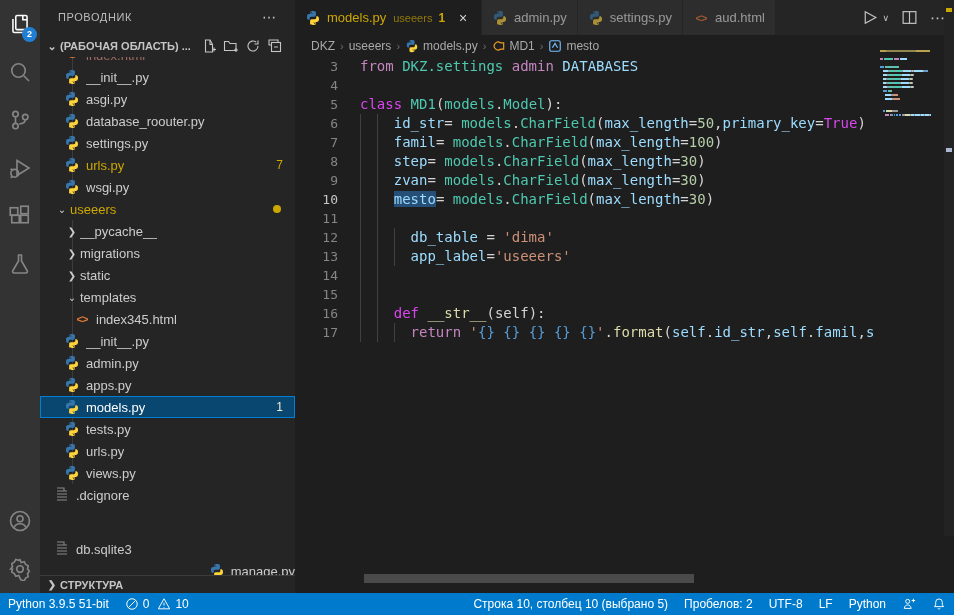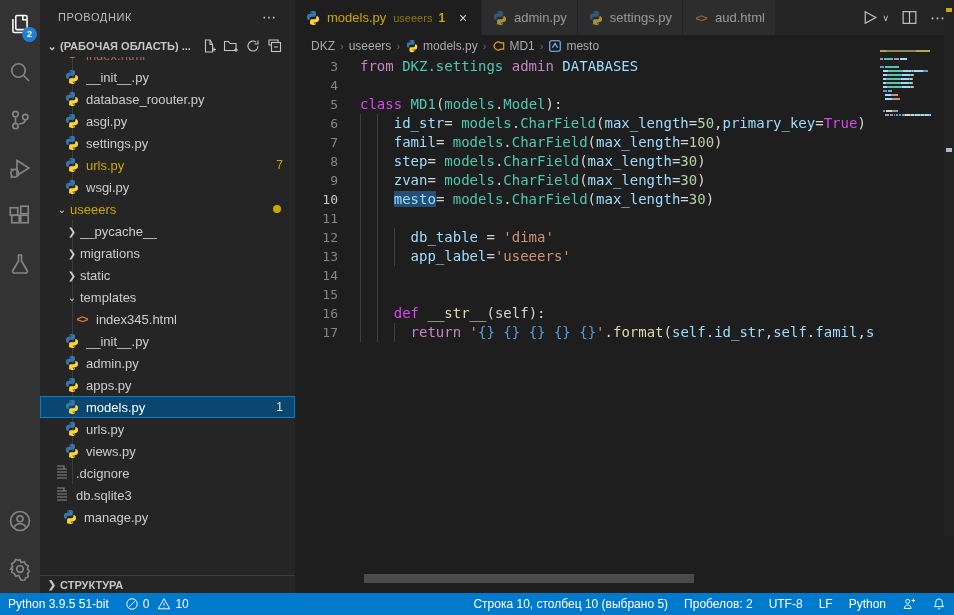--- a/index.html
+++ b/index.html
@@ -200,30 +200,30 @@
           </span>
           <span class="name">__init__.py</span>
         </div>
         <div class="row" style="padding-left: 24px;">
           <span class="ficon" style="color:#8a8a8a">
             <svg viewBox="0 0 16 16">
               <path fill="#3776AB" d="M7.9 1C5 1 5.2 2.3 5.2 2.3v1.4h2.9v.4H3.9S2 3.9 2 6.9s1.7 2.9 1.7 2.9h1V8.4s-.1-1.7 1.7-1.7h2.9s1.6 0 1.6-1.6V2.6S11.2 1 7.9 1zM6.3 1.9a.55.55 0 1 1 0 1.1.55.55 0 0 1 0-1.1z"></path>
               <path fill="#FFD43B" d="M8.1 15c2.9 0 2.7-1.3 2.7-1.3v-1.4H8v-.4h4.1s1.9.2 1.9-2.8-1.7-2.9-1.7-2.9h-1v1.4s.1 1.7-1.7 1.7H6.7s-1.6 0-1.6 1.6v2.7S4.8 15 8.1 15zm1.6-.9a.55.55 0 1 1 0-1.1.55.55 0 0 1 0 1.1z"></path>
             </svg>
           </span>
+          <span class="name">asgi.py</span>
+        </div>
+        <div class="row" style="padding-left: 24px;">
+          <span class="ficon" style="color:#8a8a8a">
+            <svg viewBox="0 0 16 16">
+              <path fill="#3776AB" d="M7.9 1C5 1 5.2 2.3 5.2 2.3v1.4h2.9v.4H3.9S2 3.9 2 6.9s1.7 2.9 1.7 2.9h1V8.4s-.1-1.7 1.7-1.7h2.9s1.6 0 1.6-1.6V2.6S11.2 1 7.9 1zM6.3 1.9a.55.55 0 1 1 0 1.1.55.55 0 0 1 0-1.1z"></path>
+              <path fill="#FFD43B" d="M8.1 15c2.9 0 2.7-1.3 2.7-1.3v-1.4H8v-.4h4.1s1.9.2 1.9-2.8-1.7-2.9-1.7-2.9h-1v1.4s.1 1.7-1.7 1.7H6.7s-1.6 0-1.6 1.6v2.7S4.8 15 8.1 15zm1.6-.9a.55.55 0 1 1 0-1.1.55.55 0 0 1 0 1.1z"></path>
+            </svg>
+          </span>
           <span class="name">database_roouter.py</span>
-        </div>
-        <div class="row" style="padding-left: 24px;">
-          <span class="ficon" style="color:#8a8a8a">
-            <svg viewBox="0 0 16 16">
-              <path fill="#3776AB" d="M7.9 1C5 1 5.2 2.3 5.2 2.3v1.4h2.9v.4H3.9S2 3.9 2 6.9s1.7 2.9 1.7 2.9h1V8.4s-.1-1.7 1.7-1.7h2.9s1.6 0 1.6-1.6V2.6S11.2 1 7.9 1zM6.3 1.9a.55.55 0 1 1 0 1.1.55.55 0 0 1 0-1.1z"></path>
-              <path fill="#FFD43B" d="M8.1 15c2.9 0 2.7-1.3 2.7-1.3v-1.4H8v-.4h4.1s1.9.2 1.9-2.8-1.7-2.9-1.7-2.9h-1v1.4s.1 1.7-1.7 1.7H6.7s-1.6 0-1.6 1.6v2.7S4.8 15 8.1 15zm1.6-.9a.55.55 0 1 1 0-1.1.55.55 0 0 1 0 1.1z"></path>
-            </svg>
-          </span>
-          <span class="name">asgi.py</span>
         </div>
         <div class="row" style="padding-left: 24px;">
           <span class="ficon" style="color:#8a8a8a">
             <svg viewBox="0 0 16 16">
               <path fill="#3776AB" d="M7.9 1C5 1 5.2 2.3 5.2 2.3v1.4h2.9v.4H3.9S2 3.9 2 6.9s1.7 2.9 1.7 2.9h1V8.4s-.1-1.7 1.7-1.7h2.9s1.6 0 1.6-1.6V2.6S11.2 1 7.9 1zM6.3 1.9a.55.55 0 1 1 0 1.1.55.55 0 0 1 0-1.1z"></path>
               <path fill="#FFD43B" d="M8.1 15c2.9 0 2.7-1.3 2.7-1.3v-1.4H8v-.4h4.1s1.9.2 1.9-2.8-1.7-2.9-1.7-2.9h-1v1.4s.1 1.7-1.7 1.7H6.7s-1.6 0-1.6 1.6v2.7S4.8 15 8.1 15zm1.6-.9a.55.55 0 1 1 0-1.1.55.55 0 0 1 0 1.1z"></path>
             </svg>
           </span>
           <span class="name">settings.py</span>
         </div>
@@ -310,48 +310,57 @@
           <span class="name">models.py</span>
           <span class="badge">1</span>
         </div>
         <div class="row" style="padding-left: 24px;">
           <span class="ficon" style="color:#8a8a8a">
             <svg viewBox="0 0 16 16">
               <path fill="#3776AB" d="M7.9 1C5 1 5.2 2.3 5.2 2.3v1.4h2.9v.4H3.9S2 3.9 2 6.9s1.7 2.9 1.7 2.9h1V8.4s-.1-1.7 1.7-1.7h2.9s1.6 0 1.6-1.6V2.6S11.2 1 7.9 1zM6.3 1.9a.55.55 0 1 1 0 1.1.55.55 0 0 1 0-1.1z"></path>
               <path fill="#FFD43B" d="M8.1 15c2.9 0 2.7-1.3 2.7-1.3v-1.4H8v-.4h4.1s1.9.2 1.9-2.8-1.7-2.9-1.7-2.9h-1v1.4s.1 1.7-1.7 1.7H6.7s-1.6 0-1.6 1.6v2.7S4.8 15 8.1 15zm1.6-.9a.55.55 0 1 1 0-1.1.55.55 0 0 1 0 1.1z"></path>
             </svg>
           </span>
+          <span class="name">tests.py</span>
+        </div>
+        <div class="row" style="padding-left: 24px;">
+          <span class="ficon" style="color:#8a8a8a">
+            <svg viewBox="0 0 16 16">
+              <path fill="#3776AB" d="M7.9 1C5 1 5.2 2.3 5.2 2.3v1.4h2.9v.4H3.9S2 3.9 2 6.9s1.7 2.9 1.7 2.9h1V8.4s-.1-1.7 1.7-1.7h2.9s1.6 0 1.6-1.6V2.6S11.2 1 7.9 1zM6.3 1.9a.55.55 0 1 1 0 1.1.55.55 0 0 1 0-1.1z"></path>
+              <path fill="#FFD43B" d="M8.1 15c2.9 0 2.7-1.3 2.7-1.3v-1.4H8v-.4h4.1s1.9.2 1.9-2.8-1.7-2.9-1.7-2.9h-1v1.4s.1 1.7-1.7 1.7H6.7s-1.6 0-1.6 1.6v2.7S4.8 15 8.1 15zm1.6-.9a.55.55 0 1 1 0-1.1.55.55 0 0 1 0 1.1z"></path>
+            </svg>
+          </span>
           <span class="name">urls.py</span>
         </div>
         <div class="row" style="padding-left: 24px;">
           <span class="ficon" style="color:#8a8a8a">
             <svg viewBox="0 0 16 16">
               <path fill="#3776AB" d="M7.9 1C5 1 5.2 2.3 5.2 2.3v1.4h2.9v.4H3.9S2 3.9 2 6.9s1.7 2.9 1.7 2.9h1V8.4s-.1-1.7 1.7-1.7h2.9s1.6 0 1.6-1.6V2.6S11.2 1 7.9 1zM6.3 1.9a.55.55 0 1 1 0 1.1.55.55 0 0 1 0-1.1z"></path>
               <path fill="#FFD43B" d="M8.1 15c2.9 0 2.7-1.3 2.7-1.3v-1.4H8v-.4h4.1s1.9.2 1.9-2.8-1.7-2.9-1.7-2.9h-1v1.4s.1 1.7-1.7 1.7H6.7s-1.6 0-1.6 1.6v2.7S4.8 15 8.1 15zm1.6-.9a.55.55 0 1 1 0-1.1.55.55 0 0 1 0 1.1z"></path>
             </svg>
           </span>
           <span class="name">views.py</span>
         </div>
         <div class="row" style="padding-left: 14px;">
           <span class="ficon" style="color:#8a8a8a">
             <svg viewBox="0 0 16 16" fill="none" stroke="currentColor" stroke-width="1.1">
               <path d="M3 2h7v3M3 5h10M3 8h10M3 11h10M3 14h10" transform="translate(0 -1)"></path>
             </svg>
           </span>
           <span class="name">.dcignore</span>
         </div>
-        <div class="row" style="padding-left: 14px;">
+        <div class="row" style="padding-left: 14px; margin-top: 32px;">
           <span class="ficon" style="color:#8a8a8a">
             <svg viewBox="0 0 16 16" fill="none" stroke="currentColor" stroke-width="1.1">
               <path d="M3 2h7v3M3 5h10M3 8h10M3 11h10M3 14h10" transform="translate(0 -1)"></path>
             </svg>
           </span>
           <span class="name">db.sqlite3</span>
         </div>
-        <div class="row" style="padding-left: 22px;">
+        <div class="row" style="padding-left: 1px; justify-content: flex-end;">
           <span class="ficon" style="color:#8a8a8a">
             <svg viewBox="0 0 16 16">
               <path fill="#3776AB" d="M7.9 1C5 1 5.2 2.3 5.2 2.3v1.4h2.9v.4H3.9S2 3.9 2 6.9s1.7 2.9 1.7 2.9h1V8.4s-.1-1.7 1.7-1.7h2.9s1.6 0 1.6-1.6V2.6S11.2 1 7.9 1zM6.3 1.9a.55.55 0 1 1 0 1.1.55.55 0 0 1 0-1.1z"></path>
               <path fill="#FFD43B" d="M8.1 15c2.9 0 2.7-1.3 2.7-1.3v-1.4H8v-.4h4.1s1.9.2 1.9-2.8-1.7-2.9-1.7-2.9h-1v1.4s.1 1.7-1.7 1.7H6.7s-1.6 0-1.6 1.6v2.7S4.8 15 8.1 15zm1.6-.9a.55.55 0 1 1 0-1.1.55.55 0 0 1 0 1.1z"></path>
             </svg>
           </span>
           <span class="name">manage.py</span>
         </div>
       </div>
     <div class="sb-outline">

